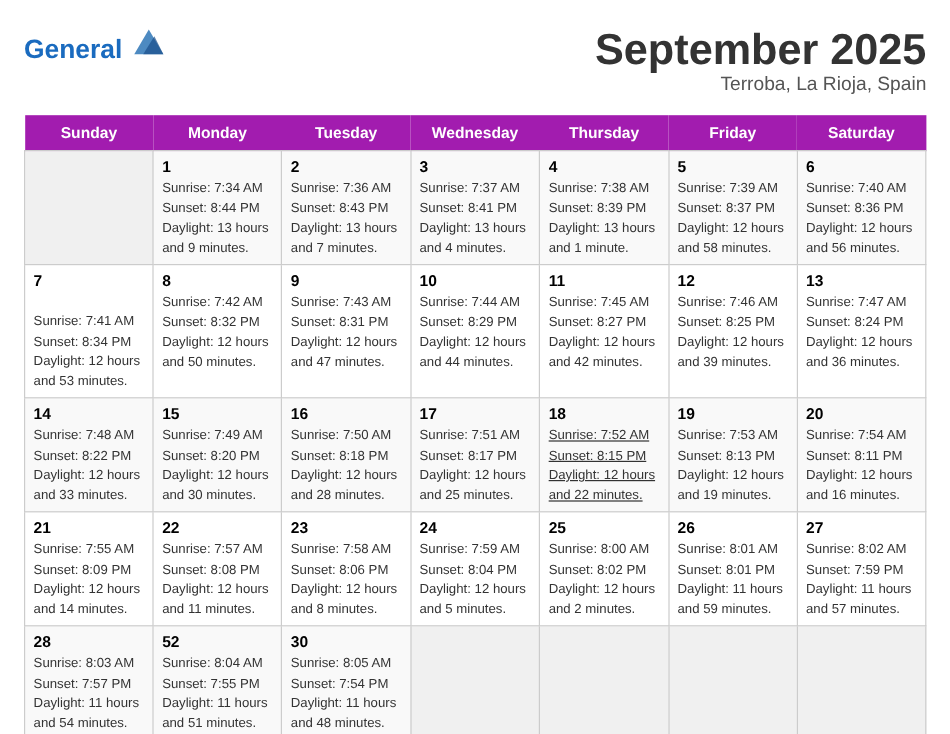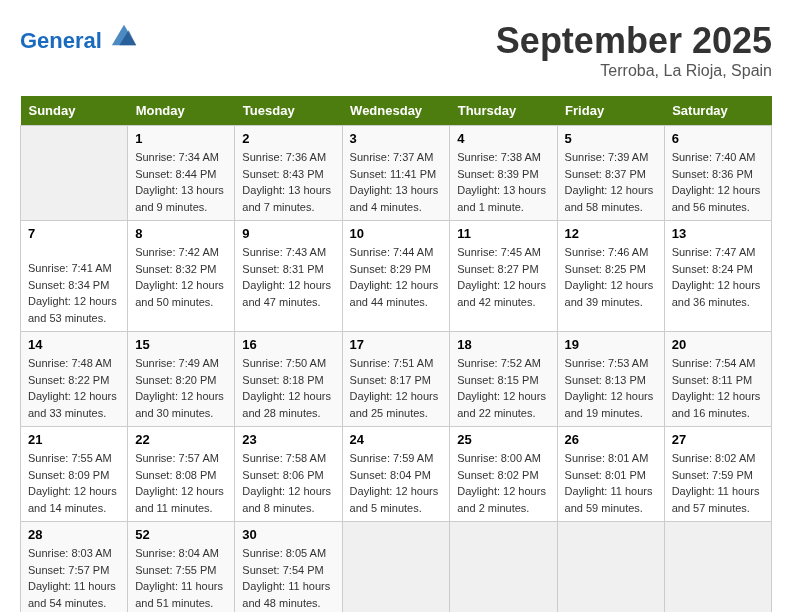--- a/index.html
+++ b/index.html
@@ -46,23 +46,23 @@
     .location {
       font-size: 16px;
       color: #555;
     }
     table {
       width: 100%;
       border-collapse: collapse;
       font-size: 11.5px;
     }
     thead tr th {
-      background-color: #4d7c0f;
+      background-color: #a21caf;
       color: #fff;
-      text-align: left;
+      text-align: center;
       padding: 7px 8px;
       font-size: 13px;
       font-weight: bold;
     }
     tbody tr td {
       border: 1px solid #ccc;
       vertical-align: top;
       padding: 5px 7px;
       height: 90px;
       width: 108px;
@@ -135,21 +135,21 @@
         <td>
           <div class="day-num">2</div>
           <div class="day-info" style="white-space: pre-line;">Sunrise: 7:36 AM
 Sunset: 8:43 PM
 Daylight: 13 hours
 and 7 minutes.</div>
         </td>
         <td>
           <div class="day-num">3</div>
           <div class="day-info" style="white-space: pre-line;">Sunrise: 7:37 AM
-Sunset: 11:41 PM
+Sunset: 8:41 PM
 Daylight: 13 hours
 and 4 minutes.</div>
         </td>
         <td>
           <div class="day-num">4</div>
           <div class="day-info" style="white-space: pre-line;">Sunrise: 7:38 AM
 Sunset: 8:39 PM
 Daylight: 13 hours
 and 1 minute.</div>
         </td>
@@ -243,21 +243,21 @@
         </td>
         <td>
           <div class="day-num">17</div>
           <div class="day-info" style="white-space: pre-line;">Sunrise: 7:51 AM
 Sunset: 8:17 PM
 Daylight: 12 hours
 and 25 minutes.</div>
         </td>
         <td>
           <div class="day-num">18</div>
-          <div class="day-info" style="white-space: pre-line;">Sunrise: 7:52 AM
+          <div class="day-info" style="white-space: pre-line; text-decoration: underline;">Sunrise: 7:52 AM
 Sunset: 8:15 PM
 Daylight: 12 hours
 and 22 minutes.</div>
         </td>
         <td>
           <div class="day-num">19</div>
           <div class="day-info" style="white-space: pre-line;">Sunrise: 7:53 AM
 Sunset: 8:13 PM
 Daylight: 12 hours
 and 19 minutes.</div>

